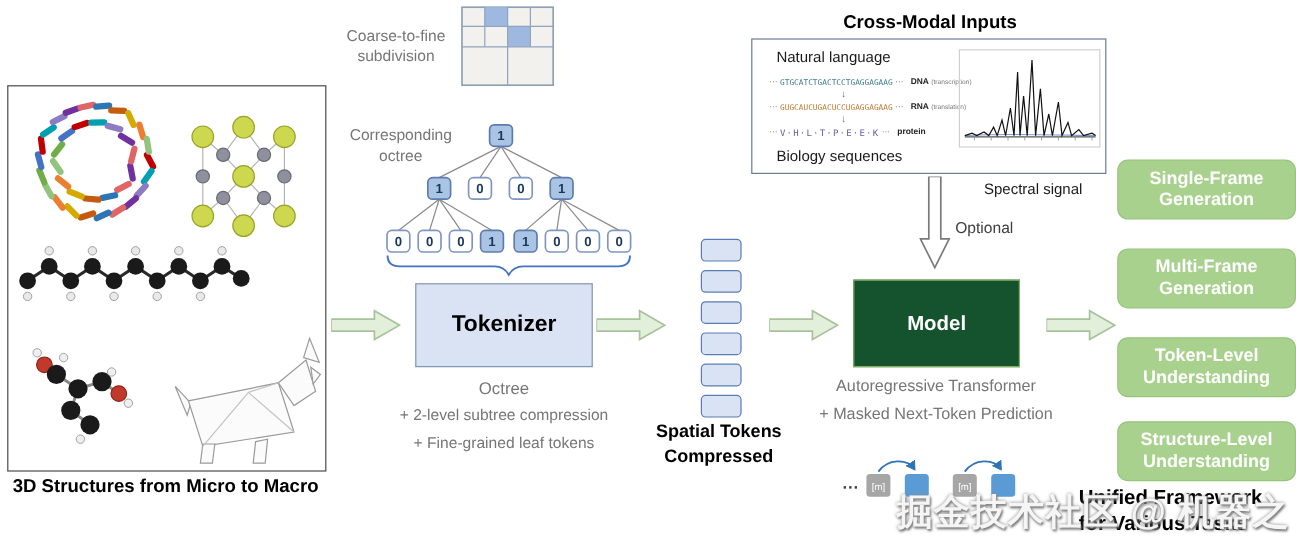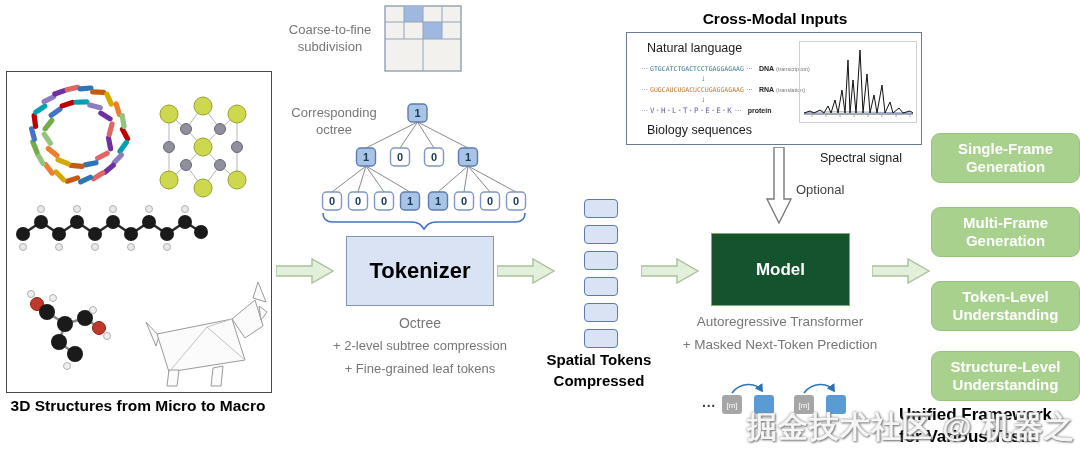--- a/index.html
+++ b/index.html
@@ -11,21 +11,21 @@
   .panel-caption{left:0;top:397px;width:276px;text-align:center;font-weight:bold;font-size:15.5px;}
   
   .gray-label{color:#767676;font-size:13px;text-align:center;line-height:1.3;}
   .bold-caption{font-weight:bold;font-size:14.5px;text-align:center;line-height:1.4;}
   
   .onode rect{fill:#fff;stroke:#7f96c4;stroke-width:1.4;}
   .onode.on rect{fill:#aac5e4;stroke:#5c7bb0;}
   .onode text{font-size:11px;font-weight:bold;fill:#17375e;text-anchor:middle;}
   
   .tokenizer-box{left:346px;top:236px;width:146px;height:68px;background:#dae3f3;border:1.6px solid #8496b0;
-       display:flex;align-items:center;justify-content:center;font-size:22px;font-weight:bold;}
+       display:flex;align-items:center;justify-content:center;font-size:19px;font-weight:bold;}
   .model-box{left:711px;top:233px;width:137px;height:71px;background:#14532d;border:1px solid #7daf5c;
        display:flex;align-items:center;justify-content:center;font-size:17px;font-weight:bold;color:#fff;}
   
   .tokens-stack{left:584px;top:199px;display:flex;flex-direction:column;}
   .token{width:32px;height:17px;background:#dae3f3;border:1.5px solid #5b7bb4;border-radius:4px;margin-bottom:7px;}
   
   .cross-modal-box{left:626px;top:32px;width:294px;height:111px;border:1.5px solid #6a7b94;background:#fff;}
   .cm-small{font-size:12.5px;color:#1a1a1a;}
   .seq-row{display:flex;align-items:center;margin:1px 0 1px 4px;height:11px;white-space:nowrap;}
   .seq{font-family:"DejaVu Sans Mono",monospace;font-size:6.5px;letter-spacing:0;}

